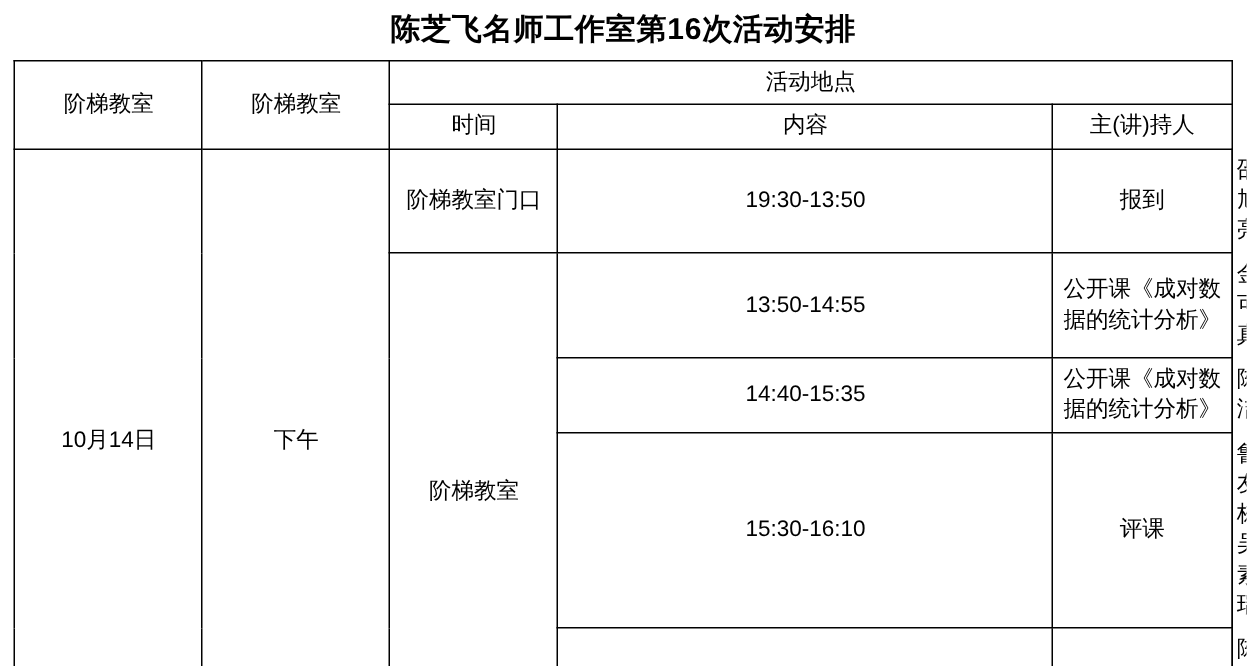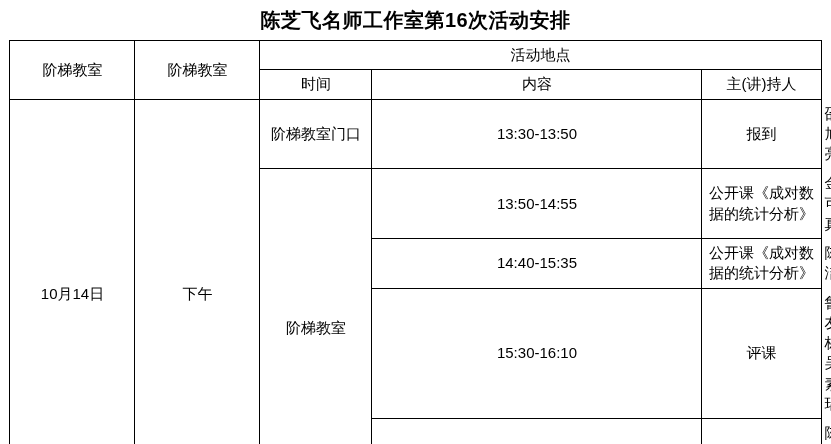--- a/index.html
+++ b/index.html
@@ -81,21 +81,21 @@
       <tr class="hdr-main">
         <td>时间</td>
         <td>内容</td>
         <td>主(讲)持人</td>
       </tr>
 
       <tr class="row-norm">
         <td rowspan="5">10月14日</td>
         <td rowspan="5">下午</td>
         <td>阶梯教室门口</td>
-          <td>13:30-13:50</td>
+          <td>19:30-13:50</td>
         <td>报到</td>
         <td>邵旭亮</td>
       </tr>
       <tr class="row-norm">
         <td rowspan="4">阶梯教室</td>
           <td>13:50-14:55</td>
         <td>公开课《成对数据的统计分析》</td>
         <td>金可真</td>
       </tr>
       <tr class="row-norm">

